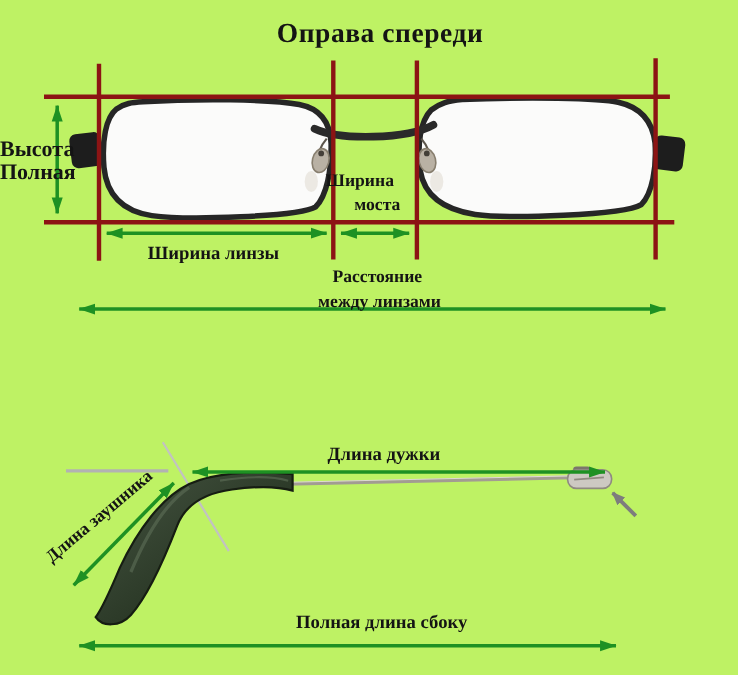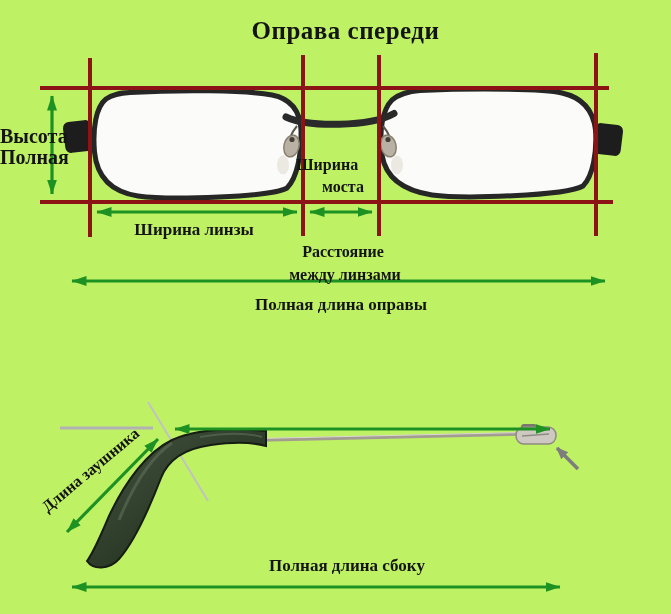--- a/index.html
+++ b/index.html
@@ -124,21 +124,21 @@
   <div class="lbl m15" style="left:0px;top:144px;width:56px;">Полная</div>
 
   <div class="lbl m16" style="left:296px;top:155px;width:62px;">Ширина</div>
   <div class="lbl m16" style="left:305px;top:177px;width:76px;">моста</div>
 
   <div class="lbl m17" style="left:124px;top:219px;width:140px;">Ширина линзы</div>
 
   <div class="lbl m16" style="left:273px;top:242px;width:140px;">Расстояние</div>
   <div class="lbl m16" style="left:275px;top:265px;width:140px;">между линзами</div>
 
-  <div class="lbl m17" style="left:251px;top:294px;width:180px;">Полная длина оправы</div>
 
 
+  <div class="lbl m17" style="left:279px;top:402px;width:140px;">Длина дужки</div>
 
   <div class="lbl m16 rot" style="left:22px;top:460px;width:138px;">Длина заушника</div>
 
 
   <div class="lbl m17" style="left:257px;top:555px;width:180px;">Полная длина сбоку</div>
 </div>
 
 </body></html>

